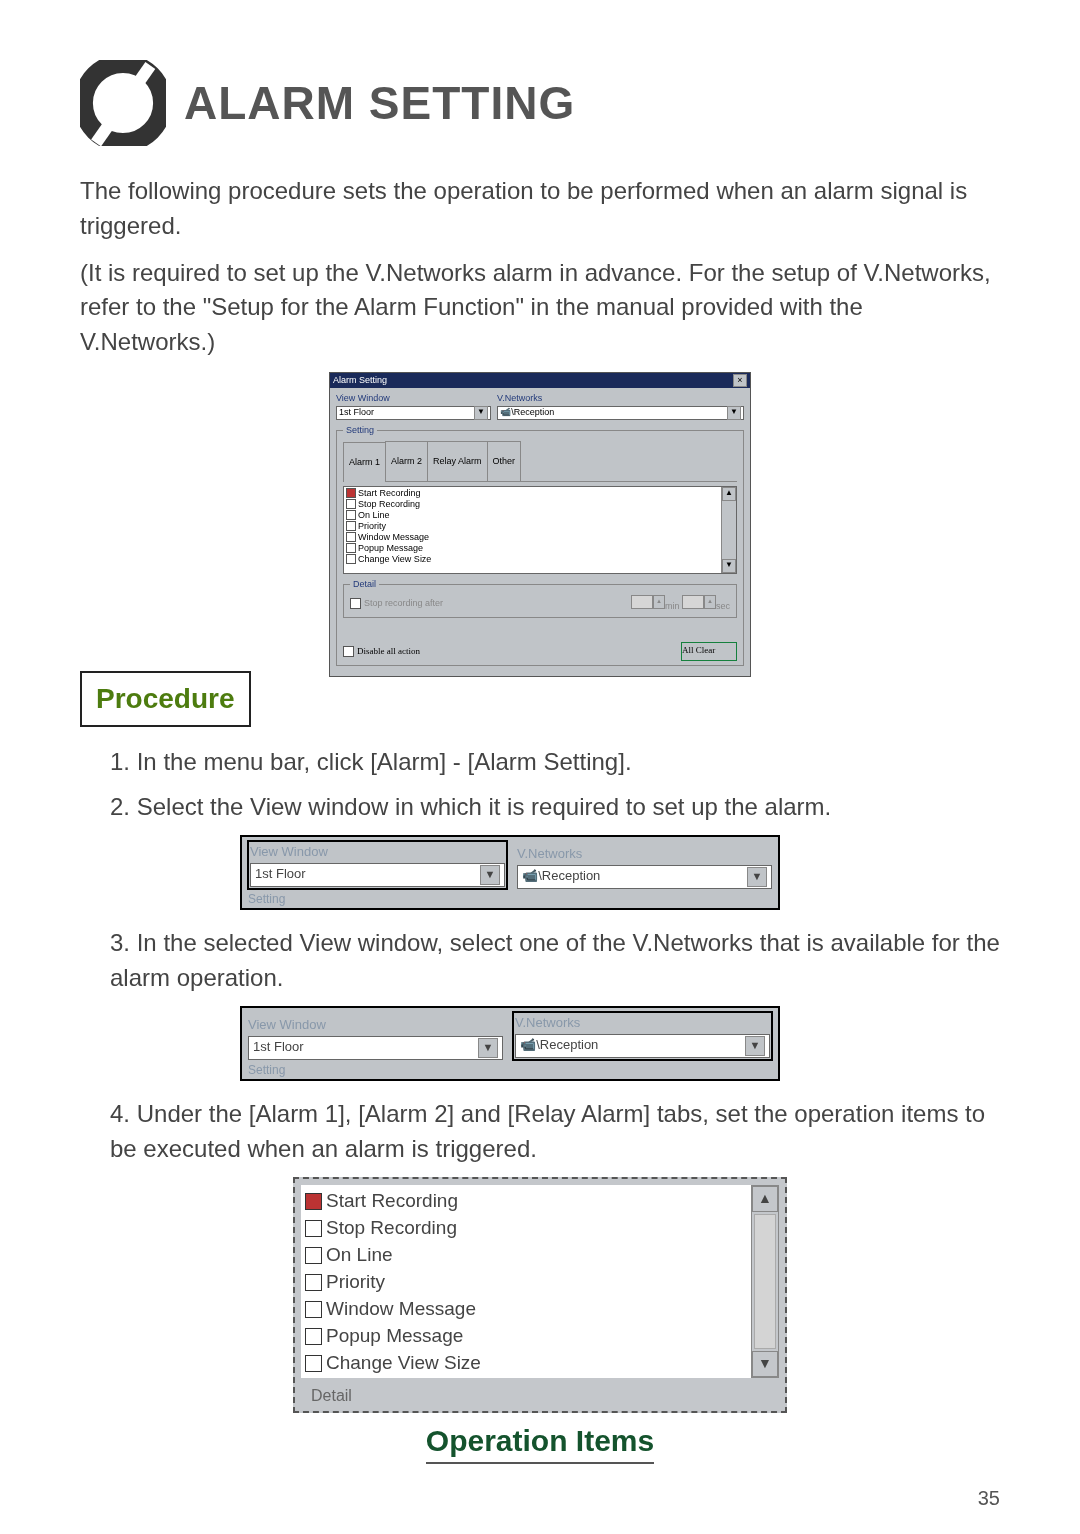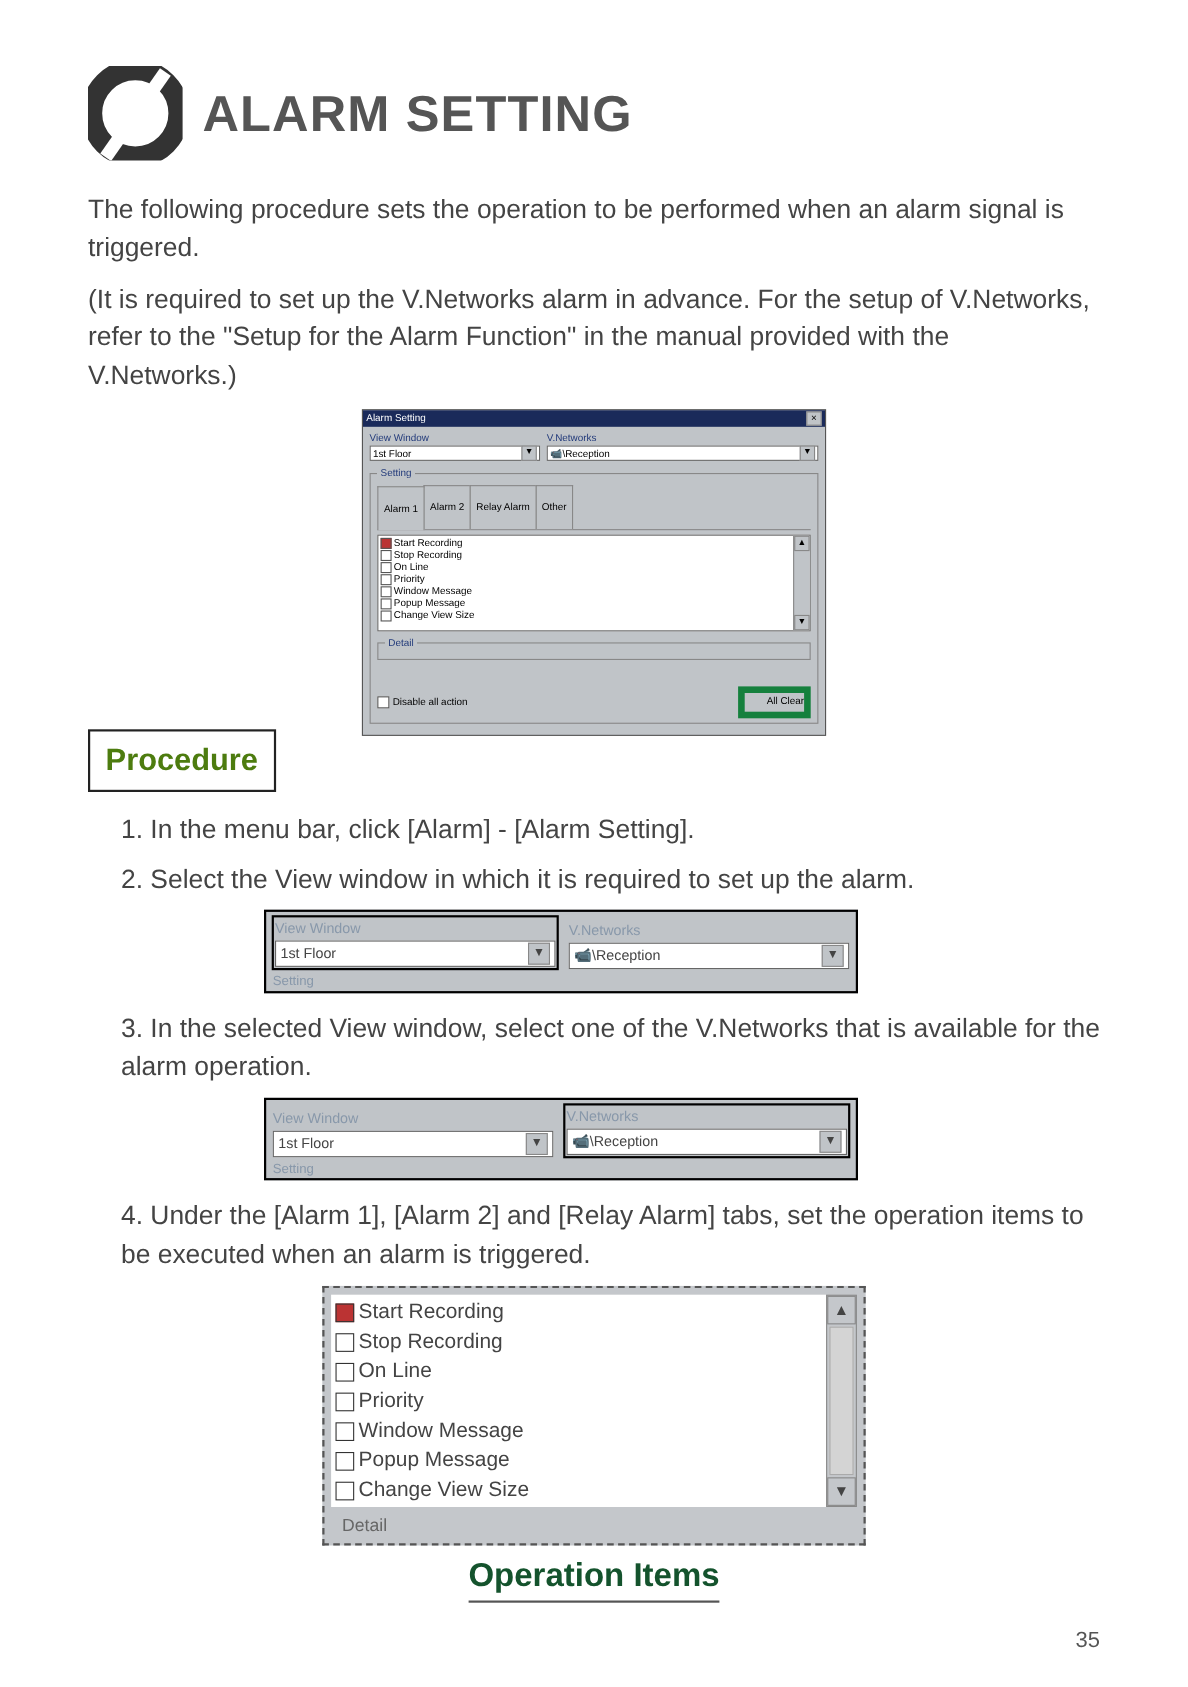--- a/index.html
+++ b/index.html
@@ -164,22 +164,22 @@
   .win .listbox .scroll .btn {
     height: 12px;
     border: 1px solid #888;
     text-align: center;
     font-size: 8px;
     line-height: 10px;
   }
   .win .cb { display:inline-block;width:9px;height:9px;border:1px solid #555;background:#fff;vertical-align:middle;margin-right:3px;}
   .win .btnrow { display:flex; justify-content:flex-end; gap:6px; margin-top:6px;}
   .win .pushbtn {
-    min-width:54px; height:17px; border:6px solid #15803d; background:#c0c4c8;
-    text-align:right; font-size:9px; line-height:15px;margin-left:12px;
+    min-width:54px; height:17px; border:1px solid #15803d; background:#c0c4c8;
+    text-align:left; font-size:9px; line-height:15px;margin-left:12px;
   }
   .win .spin { display:inline-flex; align-items:center;}
   .win .spin .box{width:20px;height:12px;background:#d6d6d6;border:1px solid #888;}
   .win .spin .ar{width:10px;height:12px;border:1px solid #888;background:#c0c4c8;font-size:7px;text-align:center;line-height:10px;}
 
   
   .crop {
     border: 2px solid #000;
     background: #c0c4c8;
     padding: 4px 6px 0;
@@ -275,22 +275,35 @@
           <div><span class="chk"></span><span>Popup Message</span></div>
           <div><span class="chk"></span><span>Change View Size</span></div>
         </div>
         <div class="scroll">
           <div class="btn">▲</div>
           <div class="btn">▼</div>
         </div>
       </div>
       <fieldset>
         <legend>Detail</legend>
+        <div style="display:flex;align-items:center;justify-content:space-between;color:#888;">
+          <span><span class="cb"></span><span>Stop recording after</span></span>
+          <span>
+            <span class="spin">
+                <span class="box"></span>
+                <span class="ar">▴</span>
+              </span><span class="unit">min</span>
+            <span class="spin">
+                <span class="box"></span>
+                <span class="ar">▴</span>
+              </span><span class="unit">sec</span>
+          </span>
+        </div>
       </fieldset>
-      <div style="display:flex;justify-content:space-between;align-items:center;margin-top:24px;">
+      <div style="display:flex;justify-content:space-between;align-items:center;margin-top:24px;font-family:Liberation Serif, serif;">
         <span><span class="cb"></span><span>Disable all action</span></span>
         <div class="pushbtn">All Clear</div>
       </div>
     </fieldset>
   </div>
 </div>
 
 
 <div class="procedure-badge">Procedure</div>
 

